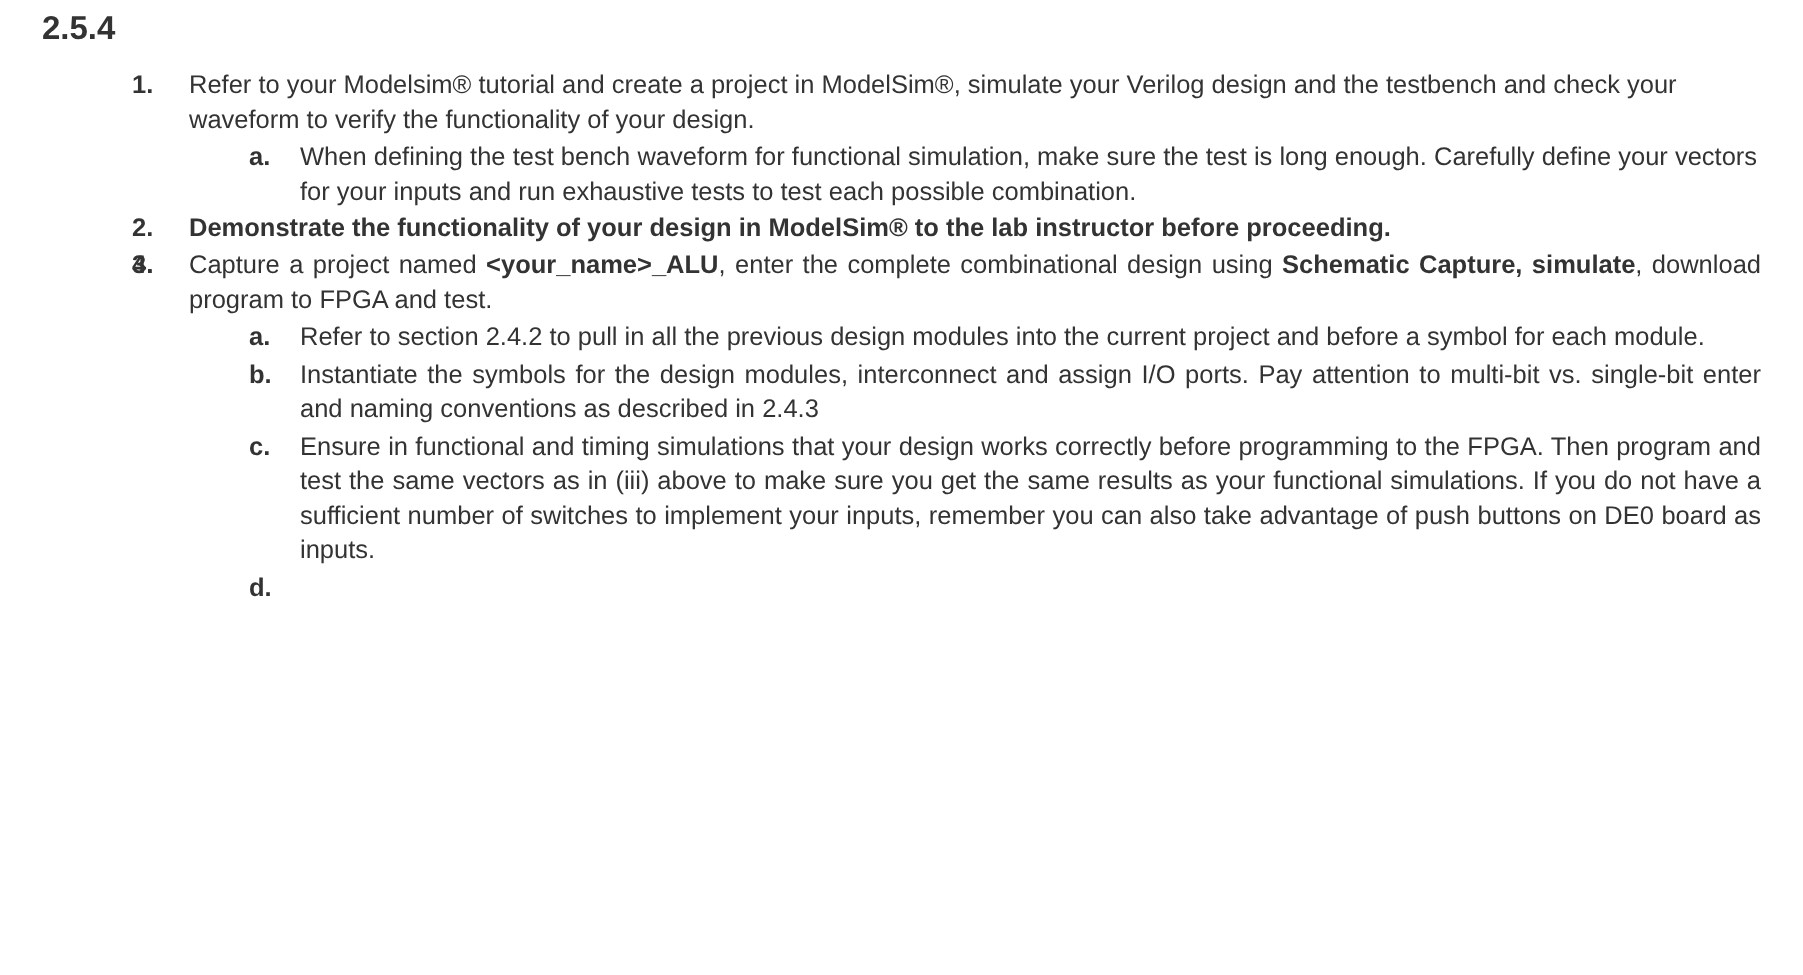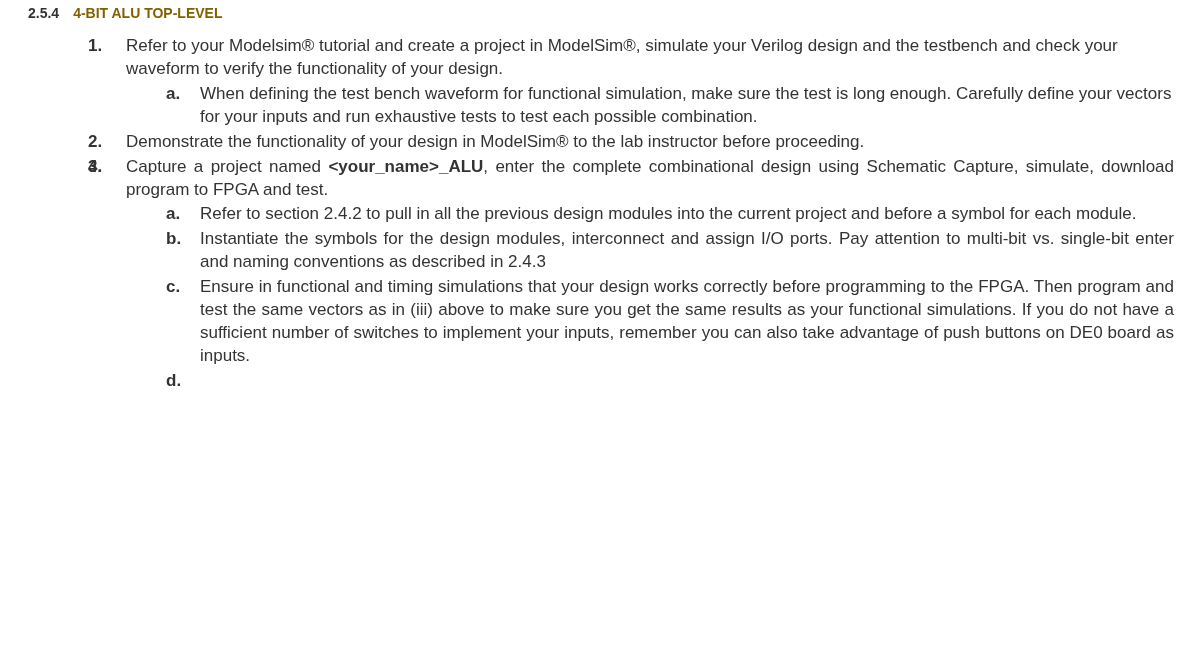--- a/index.html
+++ b/index.html
@@ -9,21 +9,21 @@
       color: #333;
       margin: 0;
       padding: 4px 28px 20px 28px;
       width: 1146px;
       background: #fff;
     }
     .section-header {
       display: flex;
       gap: 14px;
       font-weight: bold;
-      font-size: 14px;
+      font-size: 22px;
       color: #333;
       margin-bottom: 12px;
     }
     .section-number { color: #333; }
     .section-title {
       color: #806000;
     }
     ol.main-list {
       list-style: none;
       padding: 0;
@@ -48,30 +48,29 @@
       position: relative;
       padding-left: 34px;
       margin-bottom: 2px;
     }
     ol.sub-list > li.justify { text-align: justify; }
     ol.sub-list > li > .num {
       position: absolute;
       left: 0;
       font-weight: bold;
     }
-    .bold { font-weight: normal; }
+    .bold { font-weight: bold; }
     .justify { text-align: justify; }
     .code-insert { font-weight: bold; }
   </style>
 </head>
 <body>
 
 <div class="section-header">
   <span class="section-number">2.5.4</span>
-  <span class="section-title">4-BIT ALU TOP-LEVEL</span>
 </div>
 
 <ol class="main-list">
 
   <li>
     <span class="num">1.</span>
     <span>Refer to your Modelsim® tutorial and create a project in ModelSim®, simulate your Verilog design and the testbench and check your waveform to verify the functionality of your design.</span>
     <ol class="sub-list">
       <li>
         <span class="num">a.</span>

